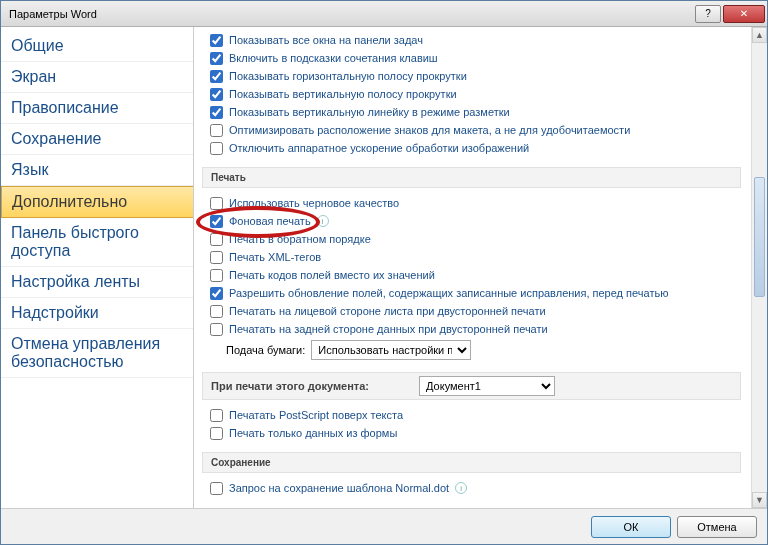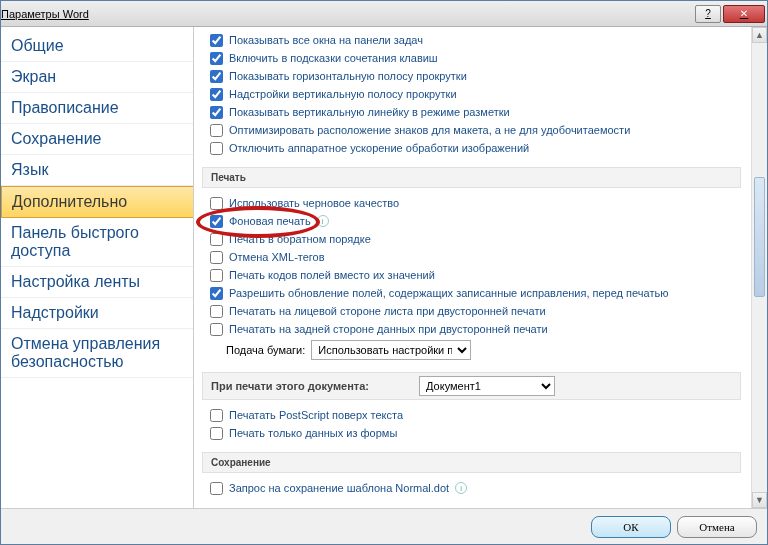--- a/index.html
+++ b/index.html
@@ -18,23 +18,22 @@
   border: 1px solid #5a7da0;
   display: flex;
   flex-direction: column;
 }
 .titlebar {
   height: 26px;
   background: linear-gradient(#efeff0, #d9d9da);
   border-bottom: 1px solid #b0b0b0;
   display: flex;
   align-items: center;
-  padding-left: 0;
+  padding-left: 8px;
   color: #000;
-  text-decoration: underline;
 }
 .titlebar .spacer { flex: 1; }
 .titlebar .btn {
   width: 26px; height: 18px;
   margin-right: 2px;
   border: 1px solid #888;
   display: flex; align-items: center; justify-content: center;
   font-size: 10px;
   background: linear-gradient(#f8f8f8,#dcdcdc);
   border-radius: 2px;
@@ -132,22 +131,21 @@
   align-items: center;
   justify-content: flex-end;
   padding: 0 10px;
   gap: 6px;
 }
 .footer button {
   width: 80px; height: 22px;
   font-size: 11px;
   border: 1px solid #888;
   background: linear-gradient(#fefefe,#e6e6e6);
-  border-radius: 8px;
-  font-family: Liberation Serif, serif;
+  border-radius: 3px;
 }
 .footer button.ok {
   border: 1px solid #3c7fb1;
   background: linear-gradient(#eaf6fd,#c4e5f6);
 }
 .highlight-oval {
   position: absolute;
   border: 4px solid #c31818;
   border-radius: 50%;
   width: 124px;
@@ -222,21 +220,21 @@
             <div class="checkbox-row">
               <input type="checkbox" checked="" style="">
               <span>Включить в подсказки сочетания клавиш</span>
             </div>
             <div class="checkbox-row">
               <input type="checkbox" checked="" style="">
               <span>Показывать горизонтальную полосу прокрутки</span>
             </div>
             <div class="checkbox-row">
               <input type="checkbox" checked="" style="">
-              <span>Надстройки вертикальную полосу прокрутки</span>
+              <span>Показывать вертикальную полосу прокрутки</span>
             </div>
             <div class="checkbox-row">
               <input type="checkbox" checked="" style="">
               <span>Показывать вертикальную линейку в режиме разметки</span>
             </div>
             <div class="checkbox-row">
               <input type="checkbox" style="">
               <span>Оптимизировать расположение знаков для макета, а не для удобочитаемости</span>
             </div>
             <div class="checkbox-row">
@@ -256,21 +254,21 @@
               <input type="checkbox" checked="" style="">
               <span>Фоновая печать</span>
               <span class="info-icon">i</span>
             </div>
             <div class="checkbox-row">
               <input type="checkbox" style="">
               <span>Печать в обратном порядке</span>
             </div>
             <div class="checkbox-row">
               <input type="checkbox" style="">
-              <span>Отмена XML-тегов</span>
+              <span>Печать XML-тегов</span>
             </div>
             <div class="checkbox-row">
               <input type="checkbox" style="">
               <span>Печать кодов полей вместо их значений</span>
             </div>
             <div class="checkbox-row">
               <input type="checkbox" checked="" style="">
               <span>Разрешить обновление полей, содержащих записанные исправления, перед печатью</span>
             </div>
             <div class="checkbox-row">

